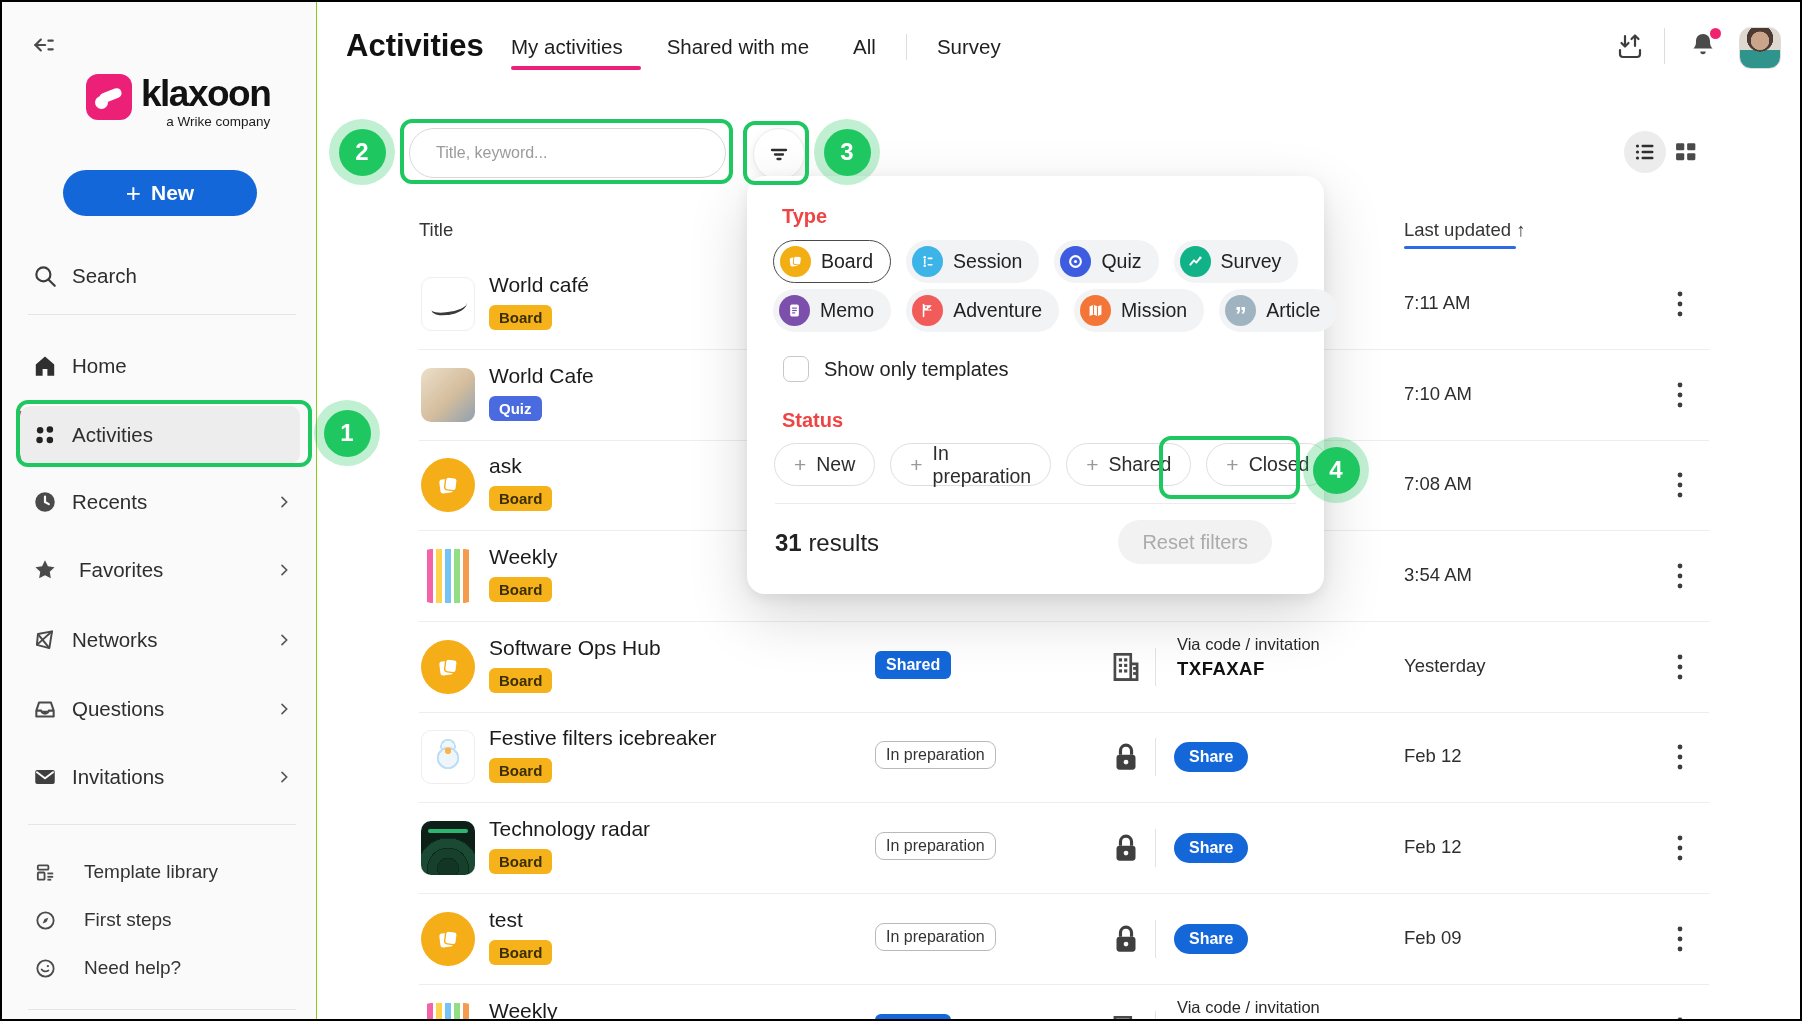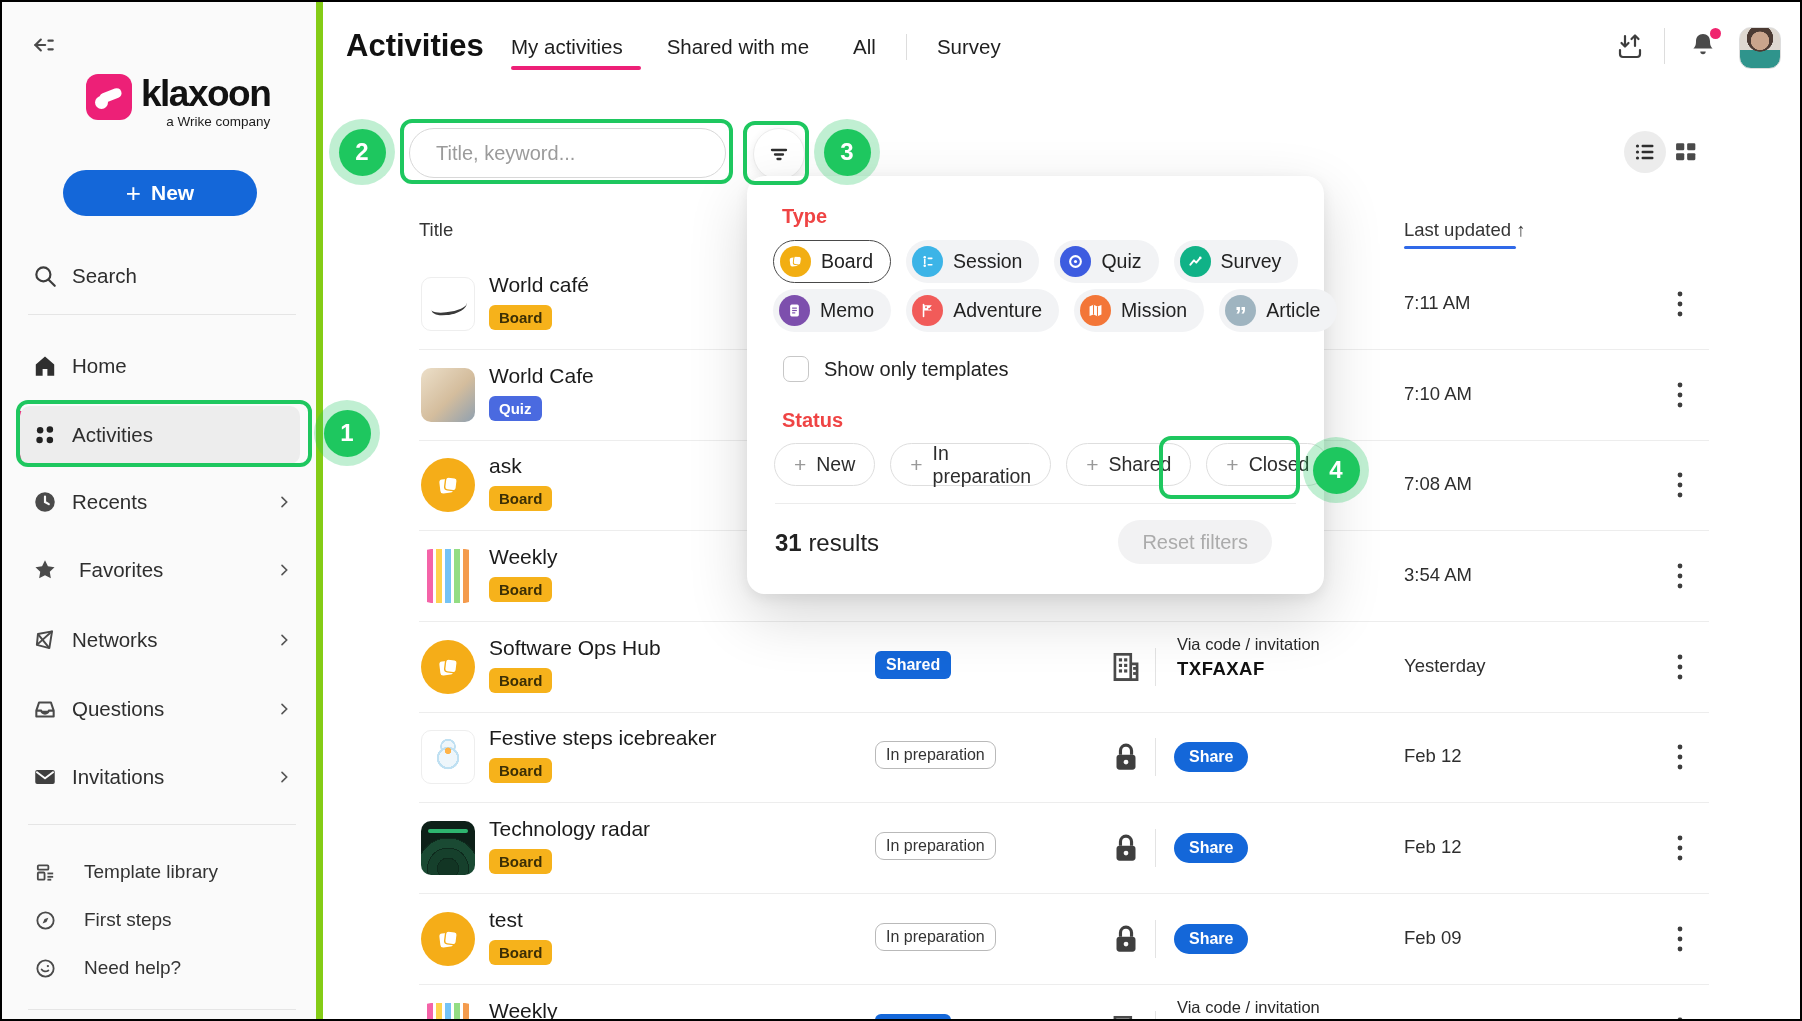--- a/index.html
+++ b/index.html
@@ -1,20 +1,20 @@
 <!DOCTYPE html>
 <html><head>
 <meta charset="utf-8">
 <style>
   html,body{margin:0;padding:0;background:#fff;font-family:"Liberation Sans",sans-serif;}
   .page{position:relative;width:1802px;height:1021px;background:#fff;border:2px solid #000;box-sizing:border-box;overflow:hidden;}
   [data-interactable="true"]{cursor:pointer;}
 
   
-  .sidebar{position:absolute;left:0;top:0;bottom:0;width:314px;background:#fafafa;border-right:7px solid #84cc16;}
+  .sidebar{position:absolute;left:0;top:0;bottom:0;width:314px;background:#fafafa;border-right:1px solid #84cc16;}
   .collapse-btn{position:absolute;left:28px;top:30px;width:26px;height:26px;}
   .brand{position:absolute;left:84px;top:72px;display:flex;gap:9px;align-items:flex-start;}
   .brand-logo{width:46px;height:46px;}
   .brand-name{font-size:37px;font-weight:700;color:#121212;letter-spacing:-1.5px;line-height:40px;}
   .brand-sub{font-size:13.5px;color:#1d1d1d;text-align:right;margin-top:0px;}
   .new-btn{position:absolute;left:61px;top:168px;width:194px;height:46px;border:none;border-radius:23px;background:#1467d9;color:#fff;font-size:21px;font-weight:700;font-family:inherit;display:flex;align-items:center;justify-content:center;gap:10px;}
   .new-btn .plus{font-size:26px;font-weight:400;line-height:20px;}
   .side-row{position:absolute;left:0;right:0;height:56px;display:flex;align-items:center;padding-left:30px;box-sizing:border-box;}
   .side-row .ic{width:26px;height:26px;flex:none;display:flex;align-items:center;justify-content:center;}
   .side-row .lbl{margin-left:14px;font-size:20.5px;color:#2e2e2e;}
@@ -39,21 +39,21 @@
   .hdr-export{position:absolute;left:1612px;top:28px;width:32px;height:32px;}
   .hdr-vdiv{position:absolute;left:1662px;top:26px;width:1px;height:36px;background:#ddd;}
   .hdr-bell{position:absolute;left:1686px;top:28px;width:30px;height:32px;}
   .bell-dot{position:absolute;left:1708px;top:26px;width:11px;height:11px;border-radius:50%;background:#f0246e;}
   .avatar{position:absolute;left:1737px;top:25px;width:42px;height:42px;border-radius:12px;background:
     radial-gradient(circle at 50% 32%, #caa58c 0 9px, transparent 9.5px),
     radial-gradient(circle at 50% 26%, #4c3b33 0 13px, transparent 13.5px),
     linear-gradient(180deg,#ded8d0 0 55%,#2f948c 55% 100%);border:1px solid #ddd;box-sizing:border-box;}
 
   
-  .search-box{position:absolute;left:407px;top:126px;width:317px;height:50px;border:1.5px solid #d8d8d8;border-radius:26px;font-size:20px;padding:0 0 0 26px;color:#333;background:#fff;box-sizing:border-box;font-family:inherit;outline:none;}
+  .search-box{position:absolute;left:407px;top:126px;width:317px;height:50px;border:1.5px solid #d8d8d8;border-radius:26px;font-size:16px;padding:0 0 0 26px;color:#333;background:#fff;box-sizing:border-box;font-family:inherit;outline:none;}
   .search-box::placeholder{color:#9b9b9b;}
   .filter-btn{position:absolute;left:751px;top:126px;width:50px;height:50px;border-radius:50%;background:#fff;border:1px solid #ececec;box-shadow:0 2px 8px rgba(0,0,0,.07);display:flex;align-items:center;justify-content:center;}
   .view-list{position:absolute;left:1622px;top:129px;width:42px;height:42px;border-radius:50%;background:#ececec;display:flex;align-items:center;justify-content:center;}
   .view-grid{position:absolute;left:1670px;top:136px;width:28px;height:28px;}
 
   
   .col-title{position:absolute;left:417px;top:217px;font-size:18.5px;color:#353535;}
   .col-updated{position:absolute;left:1402px;top:217px;font-size:18.5px;color:#353535;}
   .sort-underline{position:absolute;left:1402px;top:244px;width:112px;height:3px;background:#3069e8;border-radius:2px;}
   .trow{position:absolute;left:417px;width:1290px;height:91px;border-bottom:1px solid #ededed;box-sizing:border-box;}
@@ -433,21 +433,21 @@
         <svg width="6" height="26" viewBox="0 0 6 26">
           <circle cx="3" cy="3" r="2.4" fill="#3d3d3d"></circle>
           <circle cx="3" cy="13" r="2.4" fill="#3d3d3d"></circle>
           <circle cx="3" cy="23" r="2.4" fill="#3d3d3d"></circle>
         </svg>
       </div>
   </div>
 
   <div class="trow r5" data-interactable="true">
     <div class="thumb th-festive" data-interactable="false"></div>
-    <div class="row-title" data-interactable="false">Festive steps icebreaker</div>
+    <div class="row-title" data-interactable="false">Festive filters icebreaker</div>
     <span class="type-badge type-board" data-interactable="false">Board</span>
     <span class="status-badge st-prep" data-interactable="false">In preparation</span>
     <div class="access-ic" data-interactable="false"><svg viewBox="0 0 24 24">
           <rect x="6" y="10.5" width="12" height="9.5" rx="2" fill="#3f3f3f"></rect>
           <path d="M8.5 10.5V8a3.5 3.5 0 0 1 7 0v2.5" stroke="#3f3f3f" stroke-width="2" fill="none"></path>
           <circle cx="12" cy="15.2" r="1.5" fill="#fafafa"></circle>
         </svg></div>
     <div class="access-vdiv" data-interactable="false"></div>
     <button class="share-btn" data-interactable="true">Share</button>
     <div class="updated" data-interactable="false">Feb 12</div>

